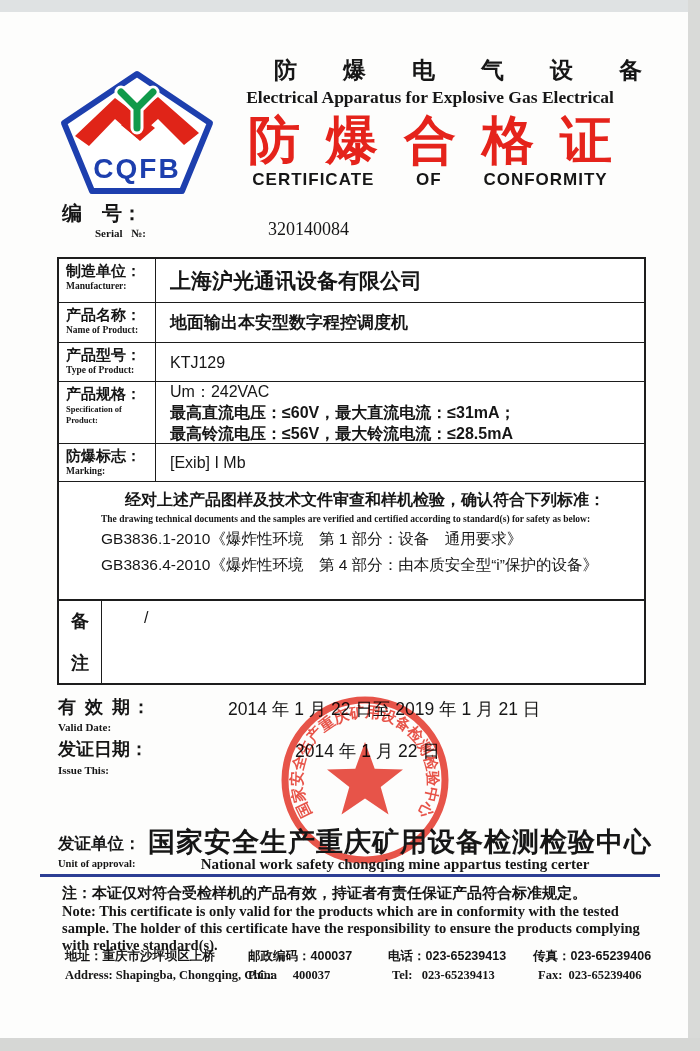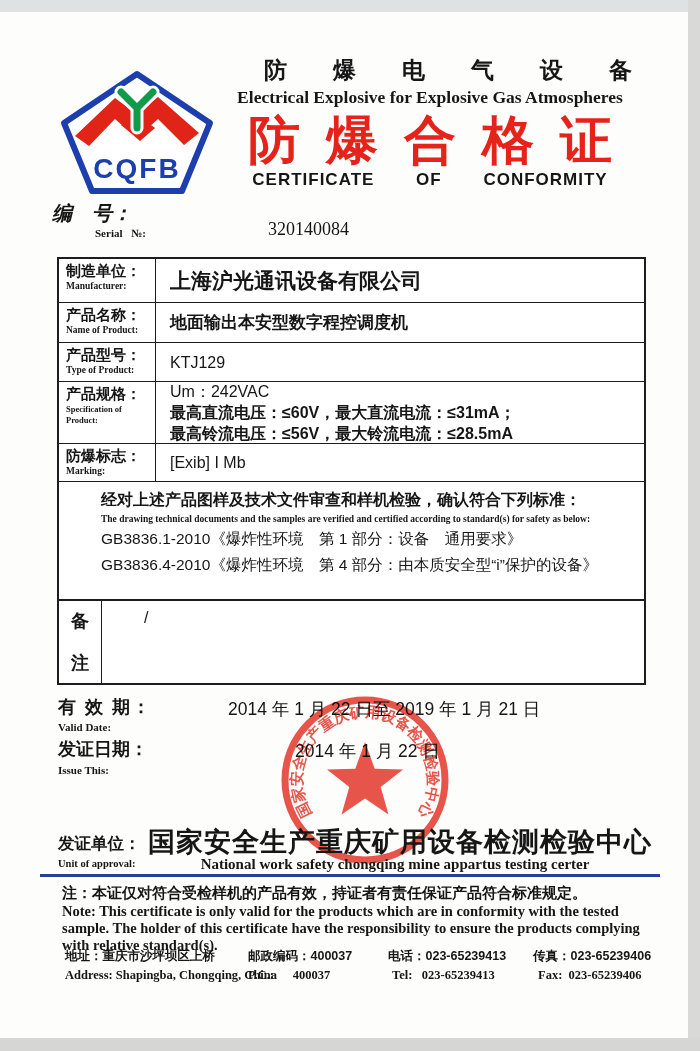--- a/index.html
+++ b/index.html
@@ -26,21 +26,21 @@
   
   .tbl{border:2px solid #1d1d1d;box-sizing:border-box;background:#fff;}
   .trow{display:flex;border-bottom:1.6px solid #1d1d1d;box-sizing:border-box;}
   .trow:last-child{border-bottom:none;}
   .tlabel{width:97px;border-right:1.6px solid #1d1d1d;box-sizing:border-box;
           display:flex;flex-direction:column;padding:3px 2px 3px 7px;}
   .lcn{font-size:15px;font-weight:bold;}
   .len{font-size:9.5px;line-height:11px;font-weight:bold;font-family:"Liberation Serif",serif;}
   .tval{flex:1;display:flex;flex-direction:column;justify-content:center;padding-left:14px;}
   .vline{font-size:16px;line-height:21px;}
-  .std-cn{font-size:16px;font-weight:bold;margin:8px 0 0 42px;}
+  .std-cn{font-size:16px;font-weight:bold;margin:8px 0 0 66px;}
   .std-en{font-size:9.5px;font-weight:bold;font-family:"Liberation Serif",serif;margin:3px 0 0 42px;}
   .std-item{font-size:15.5px;margin:5px 0 0 42px;}
   .rlabel{width:43px;border-right:1.6px solid #1d1d1d;box-sizing:border-box;display:flex;
           flex-direction:column;justify-content:space-between;align-items:center;padding:8px 0;}
   .rchar{font-size:18px;font-weight:bold;}
   .rval{flex:1;font-size:16px;padding:8px 0 0 42px;}
   
   .dlabel-cn{font-size:18px;font-weight:bold;white-space:nowrap;}
   .dlabel-en{font-size:11px;font-weight:bold;font-family:"Liberation Serif",serif;}
   .dval{font-size:17.5px;white-space:nowrap;}
@@ -65,26 +65,26 @@
 
 <svg class="abs" style="left:58px;top:70px;" width="158" height="126" viewBox="0 0 158 126">
   <polygon points="79,4 152,53 124,121 34,121 6,53" fill="#ffffff" stroke="#1d3fae" stroke-width="6" stroke-linejoin="round"></polygon>
   <polygon points="17,66 57,28 97,58 82,71 57,49 31,76" fill="#e02418"></polygon>
   <polygon points="63,55 100,27 141,63 126,75 100,49 79,68" fill="#e02418"></polygon>
   <path d="M63,22 L79,38 L95,22 M79,38 L79,58" fill="none" stroke="#ffffff" stroke-width="13" stroke-linecap="round"></path>
   <path d="M63,22 L79,38 L95,22 M79,38 L79,58" fill="none" stroke="#109a4a" stroke-width="7" stroke-linecap="round"></path>
   <text x="79" y="108" text-anchor="middle" font-family="Liberation Sans, sans-serif" font-size="28" font-weight="bold" fill="#1d3fae" letter-spacing="2">CQFB</text>
 </svg>
 
-<div class="abs hdr-cn center" style="left:218px;top:55px;width:424px;text-align:right;">防爆电气设备</div>
-<div class="abs hdr-en center" style="left:218px;top:87px;width:424px;">Electrical Explosive for Explosive Gas Atmospheres</div>
+<div class="abs hdr-cn center" style="left:228px;top:55px;width:424px;text-align:right;">防爆电气设备</div>
+<div class="abs hdr-en center" style="left:218px;top:87px;width:424px;">Electrical Apparatus for Explosive Gas Electrical</div>
 <div class="abs cert-cn center" style="left:210px;top:106px;width:440px;color:#e5231b;">防爆合格证</div>
 <div class="abs cert-en center" style="left:218px;top:170px;width:424px;">CERTIFICATE OF CONFORMITY</div>
 
-<div class="abs serial-cn" style="left:52px;top:200px;font-style:italic;">编　号：</div>
+<div class="abs serial-cn" style="left:62px;top:200px;">编　号：</div>
 <div class="abs serial-en" style="left:58px;top:227px;margin-left:37px;">Serial  №:</div>
 <div class="abs serial-val" style="left:268px;top:219px;">320140084</div>
 
 <div class="abs tbl" style="left:57px;top:257px;width:589px;">
 
   <div class="trow" style="height:44px;">
     <div class="tlabel">
       <div class="lcn">制造单位：</div>
       <div class="len">Manufacturer:</div>
     </div>

